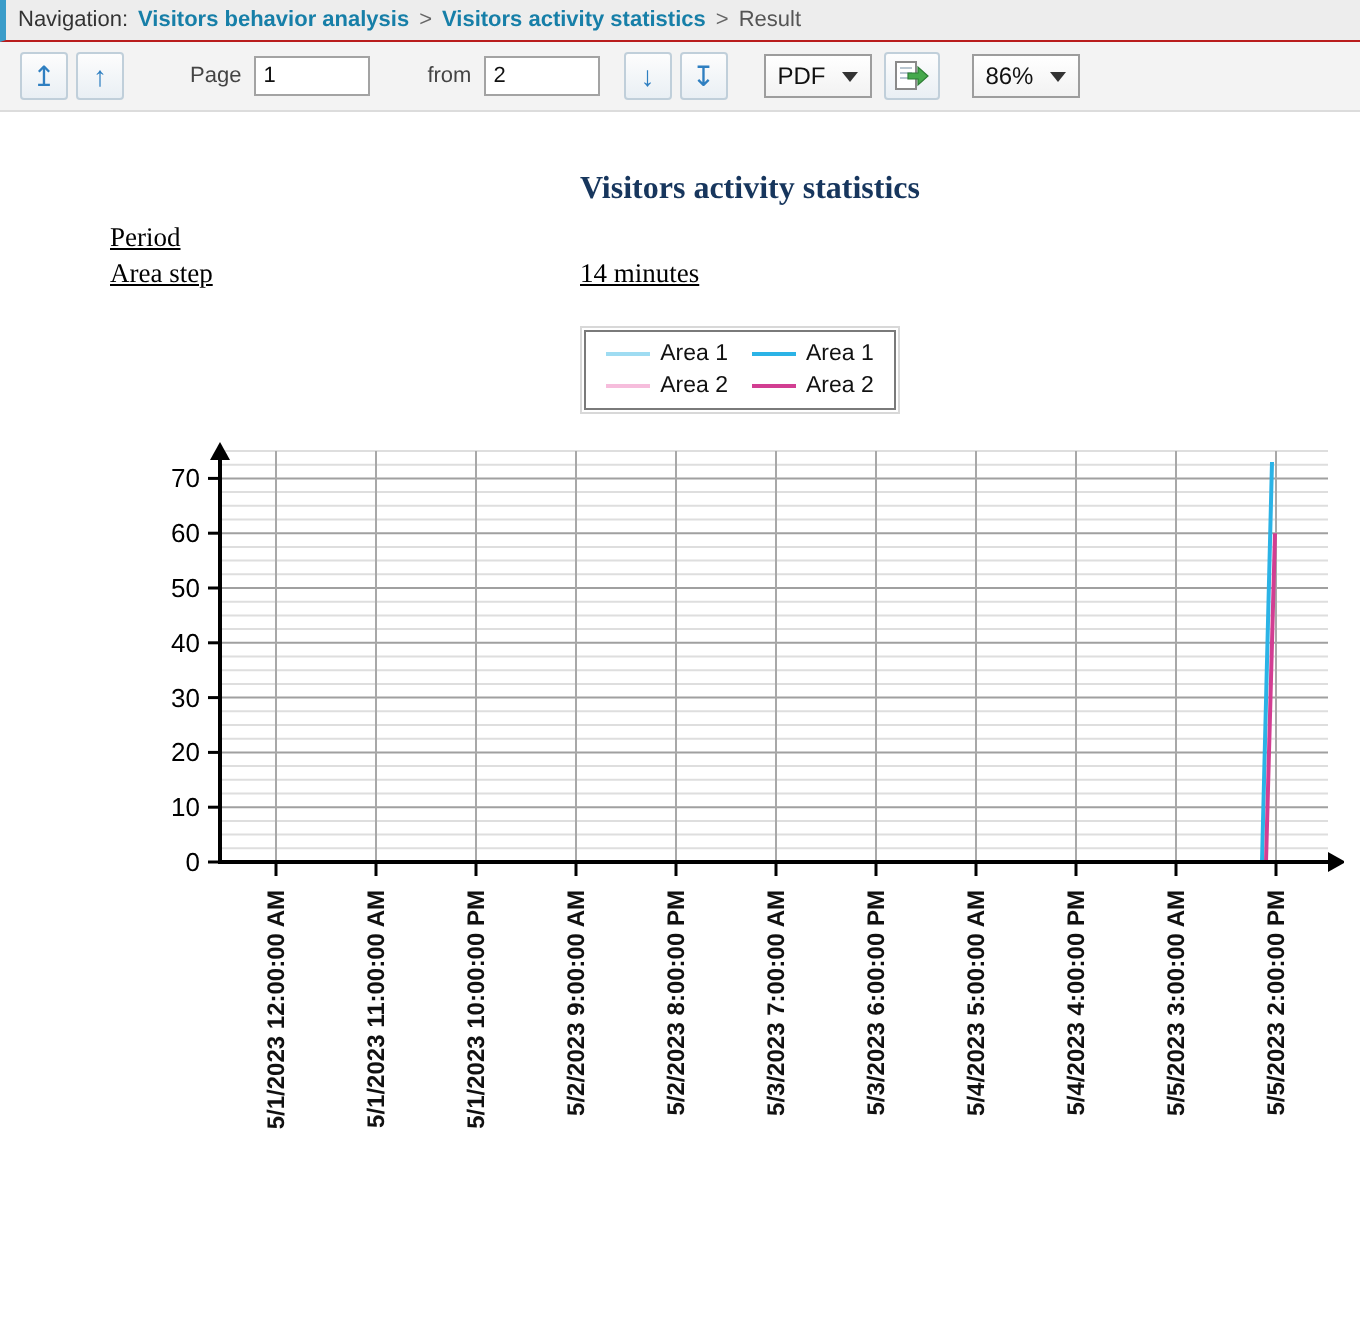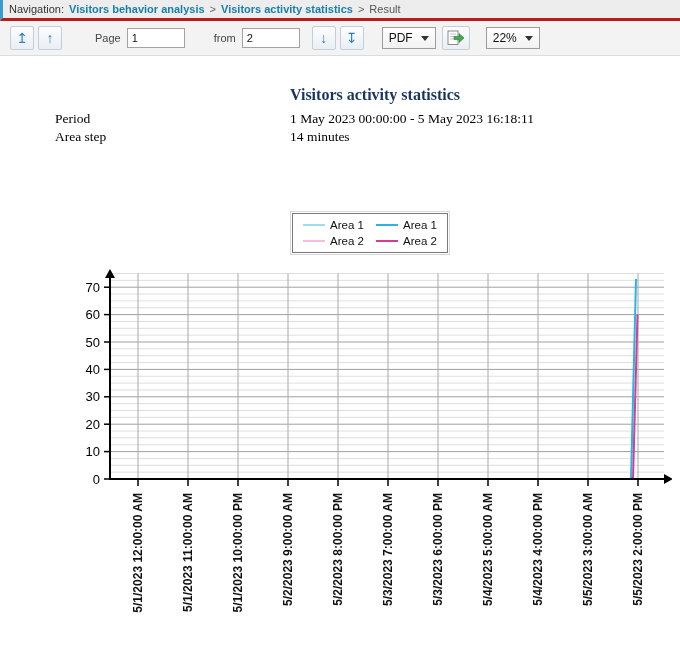--- a/index.html
+++ b/index.html
@@ -6,21 +6,21 @@
   html,body { margin:0; padding:0; }
   body {
     width:680px; height:664px; overflow:hidden;
     background:#ffffff;
     font-family:"Liberation Sans", sans-serif;
   }
 
   
   .nav-bar {
     height:21px; background:#ededed;
-    border-bottom:3px solid #b91c1c;
+    border-bottom:1px solid #b91c1c;
     border-left:3px solid #3a9cc9;
     display:flex; align-items:center; gap:5px;
     padding:0 6px; font-size:11px; color:#333;
     white-space:nowrap;
   }
   .nav-link { color:#177fa8; font-weight:bold; cursor:pointer; }
   .nav-sep { color:#666; }
   .nav-current { color:#555; }
 
   
@@ -69,27 +69,27 @@
     margin:0 0 6px 70px;
     text-align:center;
     font-family:"Liberation Serif", serif;
     font-size:16px; font-weight:bold; color:#17365d;
   }
   .fields {
     margin-left:55px;
     font-family:"Liberation Serif", serif;
     font-size:13.5px; color:#000;
   }
-  .field-row { display:flex; line-height:17.5px; }
+  .field-row { display:flex; line-height:17.5px;text-decoration:underline; }
   .field-label { width:235px; }
 
   
   .legend {
     width:fit-content;
-    margin:68px auto 0;
+    margin:20px auto 0;
     transform:translateX(30px);
     border:1px solid #7a7a7a;
     box-shadow:0 0 0 1px #ffffff, 0 0 0 2px #d8d8d8;
     background:#fff;
     padding:5px 10px;
     display:grid; grid-template-columns:auto auto;
     gap:4px 12px;
     font-size:11.5px; color:#111;
   }
   .legend-item { display:flex; align-items:center; gap:5px; }
@@ -137,32 +137,31 @@
     <svg width="18" height="16" viewBox="0 0 18 16">
       <rect x="1" y="1" width="10" height="13.5" fill="#ffffff" stroke="#8a8a8a"></rect>
       <line x1="3" y1="4" x2="9" y2="4" stroke="#b9c7d1"></line>
       <line x1="3" y1="6.5" x2="9" y2="6.5" stroke="#b9c7d1"></line>
       <line x1="3" y1="9" x2="9" y2="9" stroke="#b9c7d1"></line>
       <path d="M7 6.5 h5 V3.5 l5 4.5 -5 4.5 V9.5 H7 z" fill="#45a94c" stroke="#2c7d34" stroke-width="0.6"></path>
     </svg>
   </button>
   <span class="sp16"></span>
   <div class="tb-select">
-    <span>22%</span>
+    <span>86%</span>
     <span class="chevron"></span>
   </div>
 </div>
 
 <div class="report">
   <h1 class="report-title">Visitors activity statistics</h1>
 
   <div class="fields">
     <div class="field-row">
       <span class="field-label">Period</span>
-      <span class="field-value">1 May 2023 00:00:00 - 5 May 2023 16:18:11</span>
     </div>
     <div class="field-row">
       <span class="field-label">Area step</span>
       <span class="field-value">14 minutes</span>
     </div>
   </div>
 
   <div class="legend">
     <div class="legend-item">
       <span class="legend-swatch" style="background: rgb(159, 220, 242);"></span>

